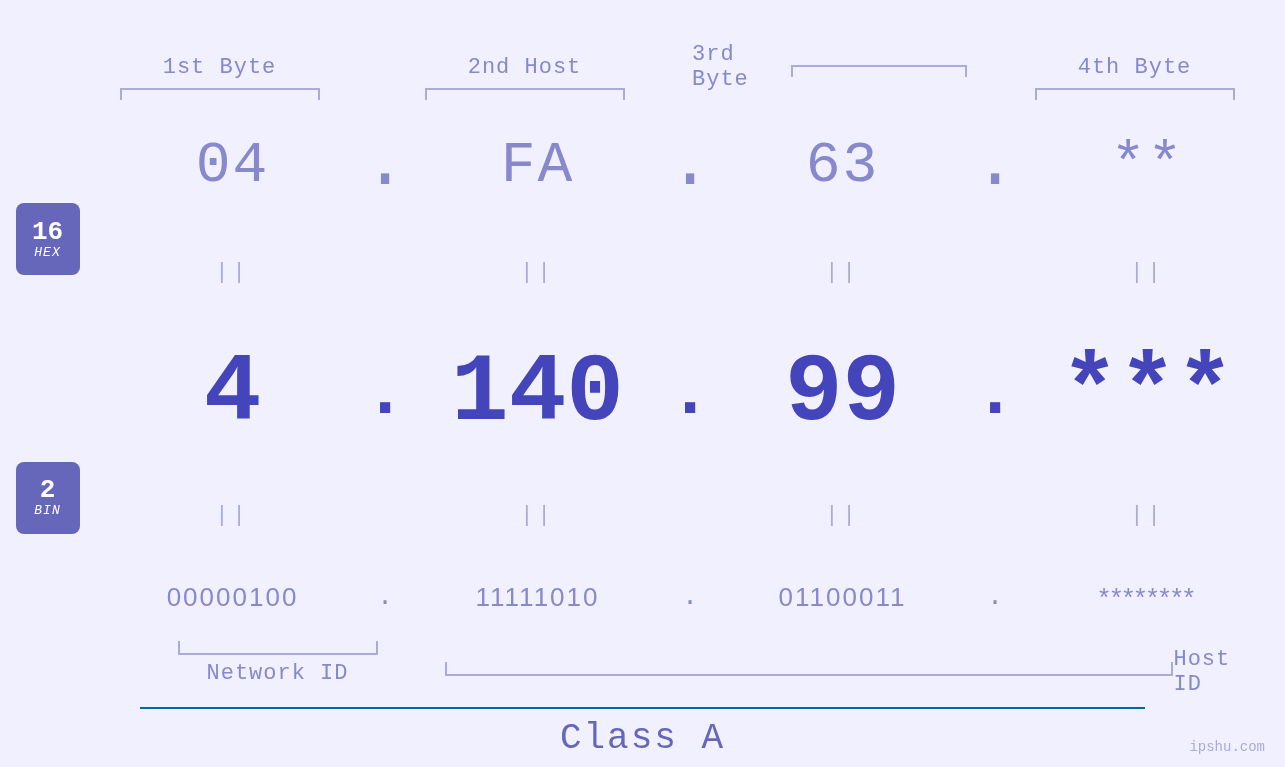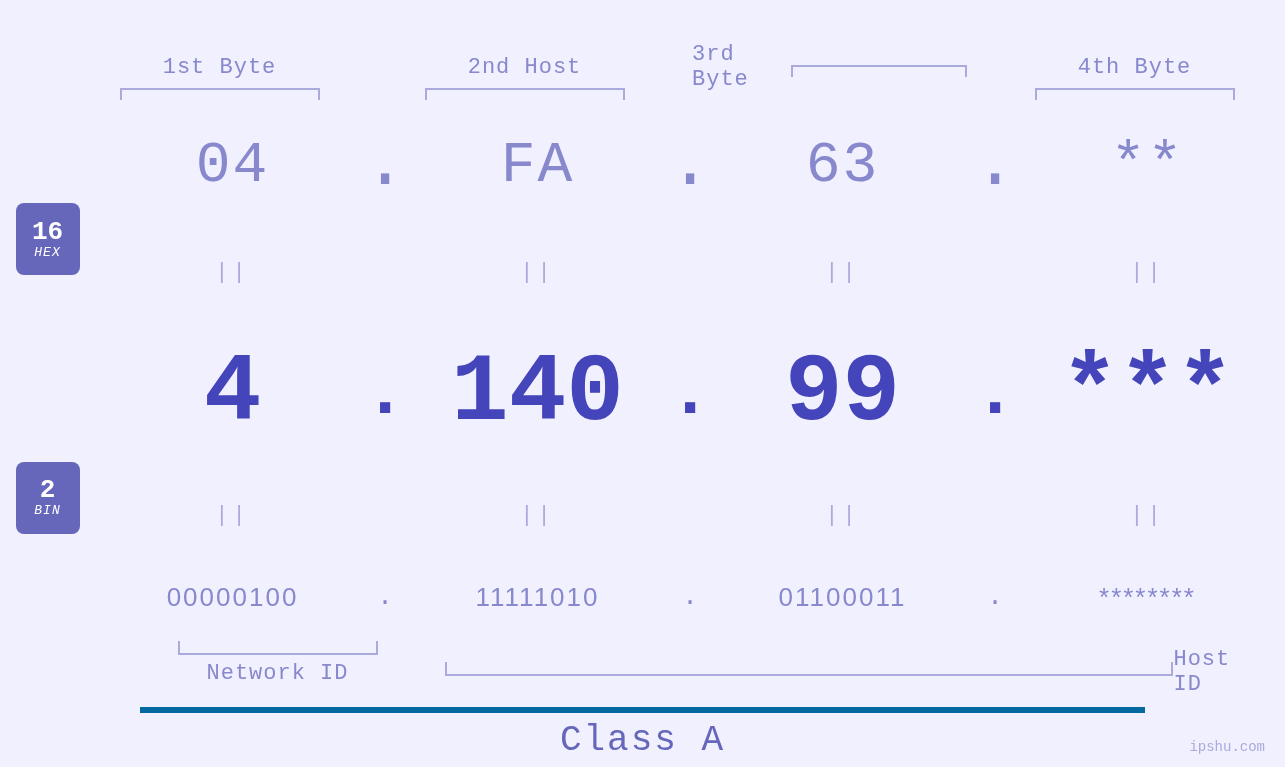--- a/index.html
+++ b/index.html
@@ -237,21 +237,21 @@
       margin-top: 6px;
       letter-spacing: 1px;
     }
 
     
     .class-row {
       display: flex;
       justify-content: center;
       align-items: center;
       height: 60px;
-      border-top: 6px solid #0369a1;
+      border-top: 2px solid #0369a1;
       margin: 0 140px 0 140px;
     }
 
     .class-label {
       font-size: 36px;
       color: #6666bb;
       font-family: 'Courier New', Courier, monospace;
       letter-spacing: 2px;
     }
 

